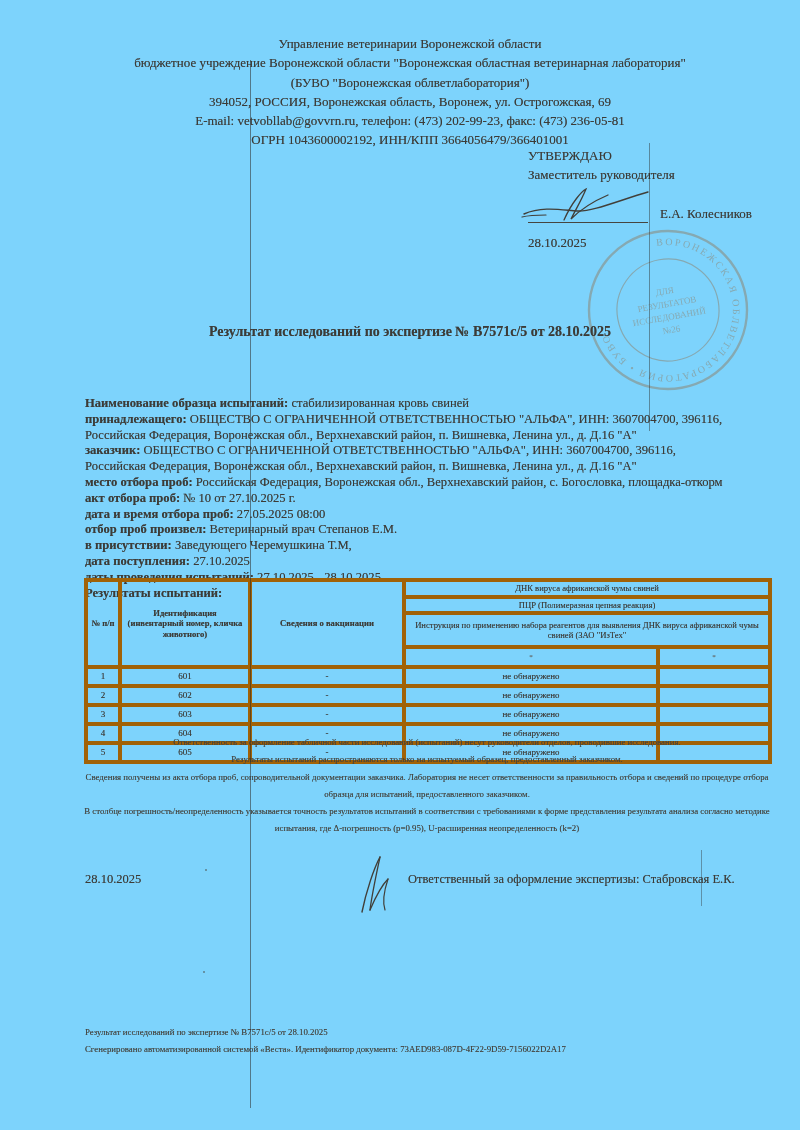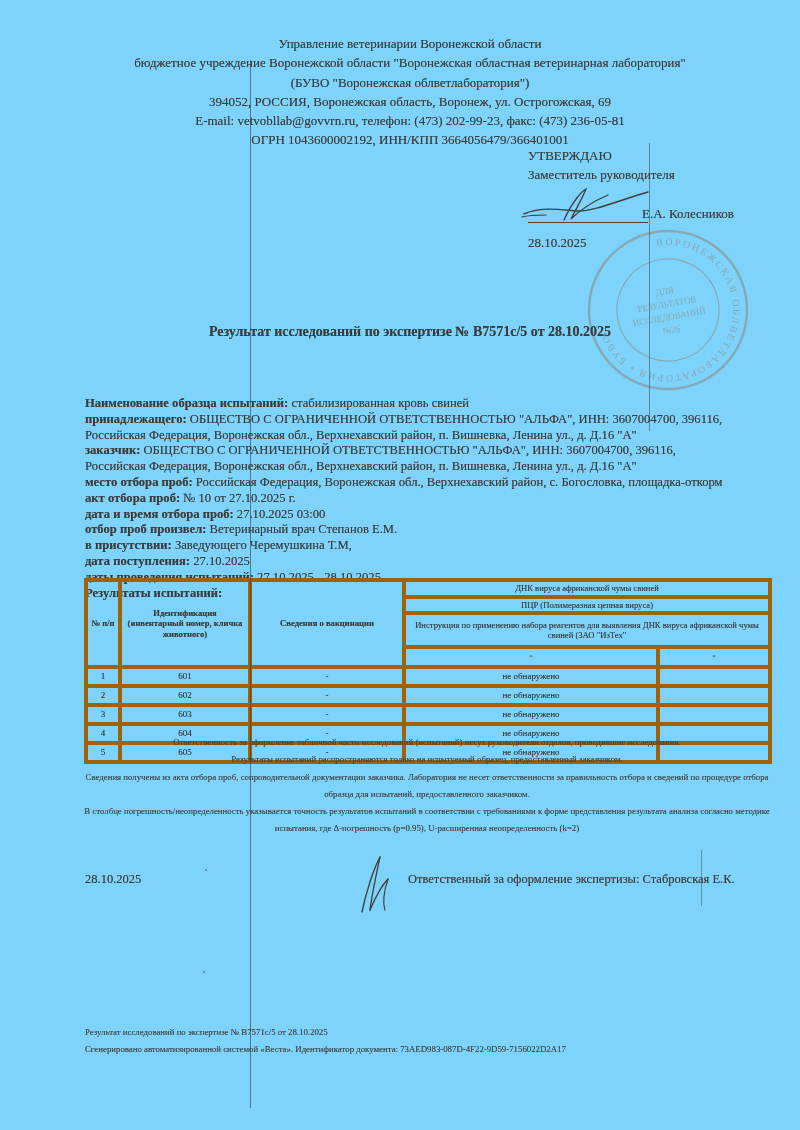--- a/index.html
+++ b/index.html
@@ -11,21 +11,21 @@
     text-shadow:0 0 .4px rgba(62,60,55,.55);
   }
   
   .org-header{position:absolute;top:34px;left:80px;width:660px;text-align:center;
     font-size:13px;line-height:19.3px;}
   .org-header .email{}
   
   .approval{position:absolute;top:146px;left:528px;width:250px;font-size:13px;line-height:19px;}
   .sig-row{position:relative;height:48px;width:250px;}
   .sig-line{position:absolute;left:0;top:38px;width:120px;border-top:1.4px solid #46453f;}
-  .sig-name{position:absolute;left:114px;top:20px;white-space:nowrap;}
+  .sig-name{position:absolute;left:132px;top:20px;white-space:nowrap;}
   .sig-squiggle{position:absolute;left:-8px;top:0;}
   .approval-date{margin-top:1px;}
   
   .stamp{position:absolute;left:582px;top:224px;width:172px;height:172px;
     opacity:.55;transform:rotate(-10deg);}
   .stamp text{fill:#8d8776;text-shadow:none;}
   
   .doc-title{position:absolute;top:324px;left:80px;width:660px;text-align:center;
     font-weight:bold;font-size:14px;}
   
@@ -106,21 +106,21 @@
   </svg>
 
   <div class="doc-title">Результат исследований по экспертизе № В7571с/5 от 28.10.2025</div>
 
   <div class="body-block">
     <div><b>Наименование образца испытаний:</b><span> стабилизированная кровь свиней</span></div>
     <div><b>принадлежащего:</b><span> ОБЩЕСТВО С ОГРАНИЧЕННОЙ ОТВЕТСТВЕННОСТЬЮ "АЛЬФА", ИНН: 3607004700, 396116, Российская Федерация, Воронежская обл., Верхнехавский район, п. Вишневка, Ленина ул., д. Д.16 "А"</span></div>
     <div><b>заказчик:</b><span> ОБЩЕСТВО С ОГРАНИЧЕННОЙ ОТВЕТСТВЕННОСТЬЮ "АЛЬФА", ИНН: 3607004700, 396116, Российская Федерация, Воронежская обл., Верхнехавский район, п. Вишневка, Ленина ул., д. Д.16 "А"</span></div>
     <div><b>место отбора проб:</b><span> Российская Федерация, Воронежская обл., Верхнехавский район, с. Богословка, площадка-откорм</span></div>
     <div><b>акт отбора проб:</b><span> № 10 от 27.10.2025 г.</span></div>
-    <div><b>дата и время отбора проб:</b><span> 27.10.2025 03:00</span></div>
+    <div><b>дата и время отбора проб:</b><span> 27.05.2025 08:00</span></div>
     <div><b>отбор проб произвел:</b><span> Ветеринарный врач Степанов Е.М.</span></div>
     <div><b>в присутствии:</b><span> Заведующего Черемушкина Т.М,</span></div>
     <div><b>дата поступления:</b><span> 27.10.2025</span></div>
     <div><b>даты проведения испытаний:</b><span> 27.10.2025 - 28.10.2025</span></div>
     <div><b>Результаты испытаний:</b><span></span></div>
   </div>
 
   <table class="results-table">
     <colgroup>
       <col style="width:34px">
@@ -130,21 +130,21 @@
         <col style="width:112px">
     </colgroup>
     <tbody>
       <tr style="height:16px">
         <td rowspan="4" class="bold-h">№ п/п</td>
         <td rowspan="4" class="bold-h">Идентификация (инвентарный номер, кличка животного)</td>
         <td rowspan="4" class="bold-h">Сведения о вакцинации</td>
         <td colspan="2">ДНК вируса африканской чумы свиней</td>
       </tr>
       <tr style="height:16px">
-        <td colspan="2">ПЦР (Полимеразная цепная вируса)</td>
+        <td colspan="2">ПЦР (Полимеразная цепная реакция)</td>
       </tr>
       <tr style="height:34px">
         <td colspan="2">Инструкция по применению набора реагентов для выявления ДНК вируса африканской чумы свиней (ЗАО "ИзТех"</td>
       </tr>
       <tr style="height:16px">
         <td class="mark">*</td>
         <td class="mark">*</td>
       </tr>
       <tr class="data-row">
         <td>1</td>

